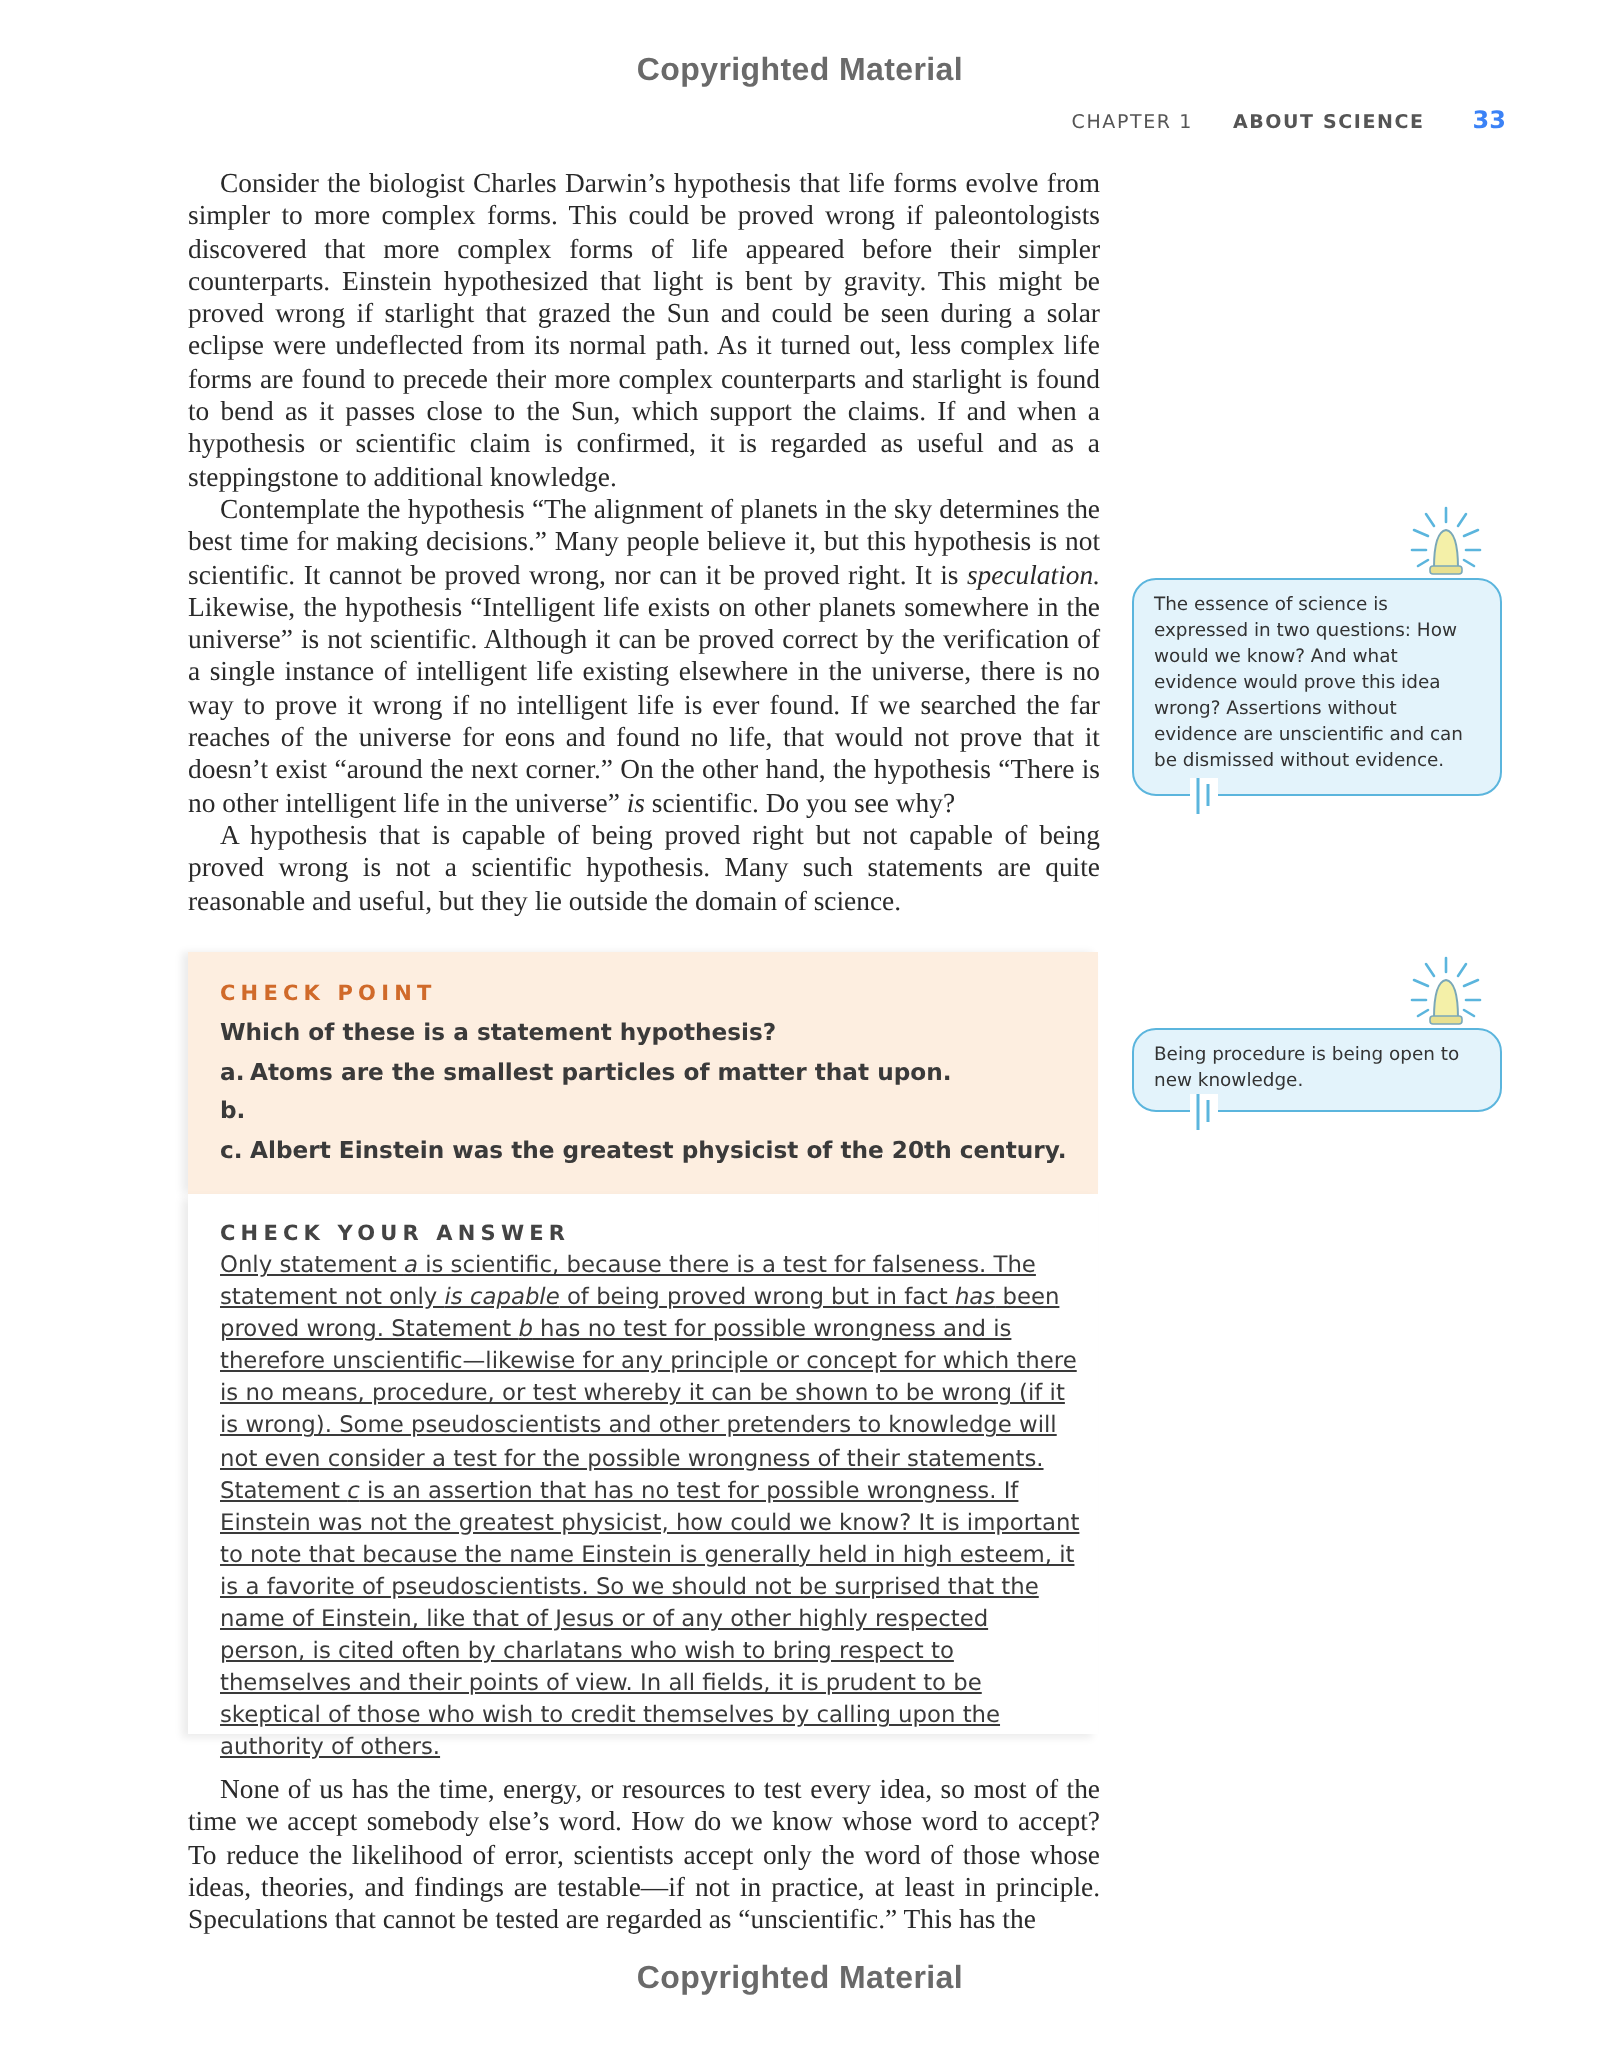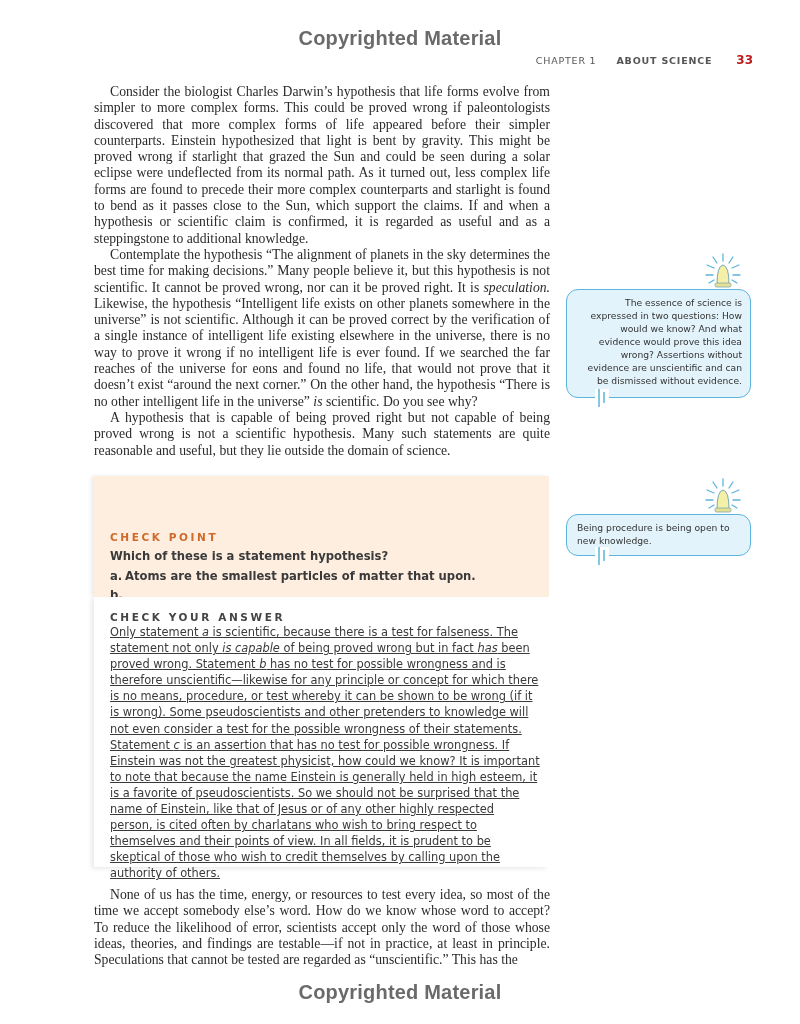--- a/index.html
+++ b/index.html
@@ -1,41 +1,41 @@
 <!DOCTYPE html>
 <html><head>
 <meta charset="utf-8">
 <style>
   html, body { margin: 0; padding: 0; }
   body { width: 800px; height: 1024px; background: #ffffff; position: relative; overflow: hidden; }
-  .watermark { position: absolute; left: 0; width: 800px; text-align: center; font-family: "Liberation Sans", sans-serif; font-weight: bold; font-size: 20px; color: #6a6a6a; letter-spacing: 0.2px; }
+  .watermark { position: absolute; left: 0; width: 800px; text-align: center; font-family: "Liberation Sans", sans-serif; font-weight: bold; font-size: 16px; color: #6a6a6a; letter-spacing: 0.2px; }
   .wm-top { top: 27px; }
   .wm-bottom { top: 981px; }
   .running-head { position: absolute; top: 53px; right: 47px; font-family: "DejaVu Sans", sans-serif; font-size: 9.5px; color: #555; letter-spacing: 0.8px; display: flex; align-items: baseline; }
   .running-head .ch { margin-right: 20px; }
   .running-head .sec { margin-right: 24px; font-weight: bold; }
-  .running-head .pg { font-size: 12px; font-weight: bold; color: #b91c1c; letter-spacing: 0; }
+  .running-head .pg { font-size: 12px; font-weight: bold; color: #3b82f6; letter-spacing: 0; }
   .body-text { position: absolute; left: 94px; width: 456px; font-family: "Liberation Serif", serif; font-size: 13.7px; line-height: 16.3px; color: #2a2a2a; text-align: justify; }
   .body-text p { margin: 0; text-indent: 16px; }
   .body-text em { font-style: italic; }
   .main-1 { top: 84px; }
   .main-2 { top: 887px; }
   .checkpoint { position: absolute; left: 94px; top: 476px; width: 455px; height: 121px; background: #fdeee0; box-shadow: -3px 0 4px rgba(0,0,0,0.08); }
-  .cp-inner { padding: 15px 0 0 16px; font-family: "DejaVu Sans", sans-serif; color: #333; margin-top: 40px; }
+  .cp-inner { padding: 15px 0 0 16px; font-family: "DejaVu Sans", sans-serif; color: #333; }
   .cp-title { font-size: 10.5px; font-weight: bold; color: #d06a2a; letter-spacing: 2.6px; margin-bottom: 4px; }
   .cp-question { font-size: 11.6px; font-weight: bold; line-height: 19.5px; color: #3a3a3a; }
   .cp-option { font-size: 11.6px; font-weight: bold; line-height: 19.5px; color: #3a3a3a; display: flex; }
   .cp-option .lbl { width: 15px; }
   .answer { position: absolute; left: 94px; top: 597px; width: 455px; height: 270px; background: #fff; box-shadow: -3px 2px 4px rgba(0,0,0,0.08); }
   .ans-inner { padding: 14px 0 0 16px; font-family: "DejaVu Sans", sans-serif; color: #3a3a3a; }
   .ans-title { font-size: 10.5px; font-weight: bold; color: #444; letter-spacing: 2.6px; margin-bottom: 1px; }
   .ans-text { font-size: 11.4px; line-height: 16.1px; width: 430px; color: #3a3a3a; text-decoration: underline; }
   .ans-text em { font-style: italic; }
   .note { position: absolute; left: 566px; width: 185px; background: #e3f3fb; border: 1.6px solid #5bb5dd; border-radius: 12px; font-family: "DejaVu Sans", sans-serif; font-size: 9.2px; line-height: 13px; color: #333; box-sizing: border-box; padding: 6px 8px 6px 10px; }
-  .note-1 { top: 289px; height: 109px; text-align: right; }
+  .note-1 { top: 289px; height: 109px; }
   .note-2 { top: 514px; height: 42px; }
   .note .stem { position: absolute; left: 28px; bottom: -10px; width: 14px; height: 18px; }
   .bell { position: absolute; width: 40px; height: 40px; }
   .bell-1 { left: 703px; top: 252px; }
   .bell-2 { left: 703px; top: 477px; }
 </style>
 </head>
 <body>
 
 <div class="watermark wm-top">Copyrighted Material</div>

